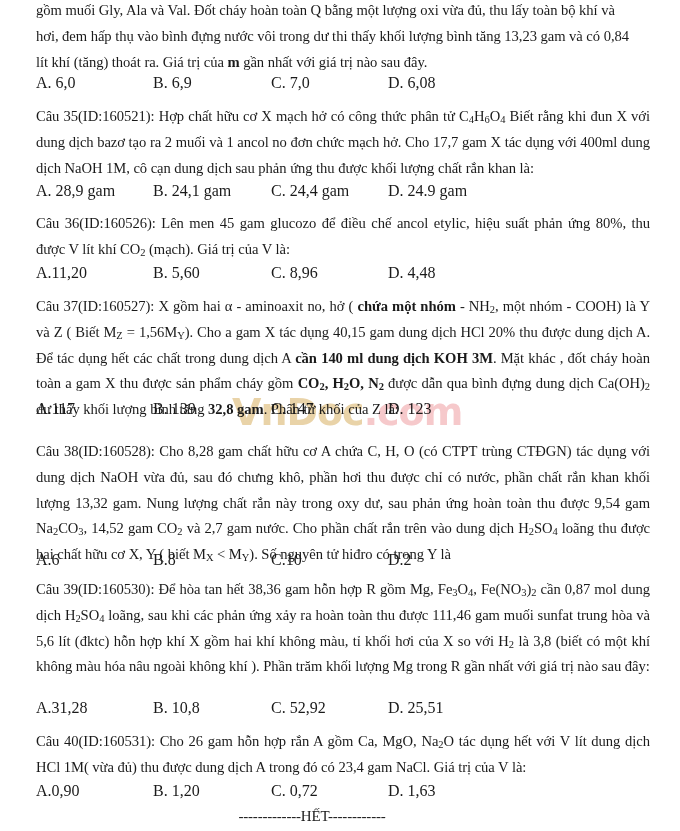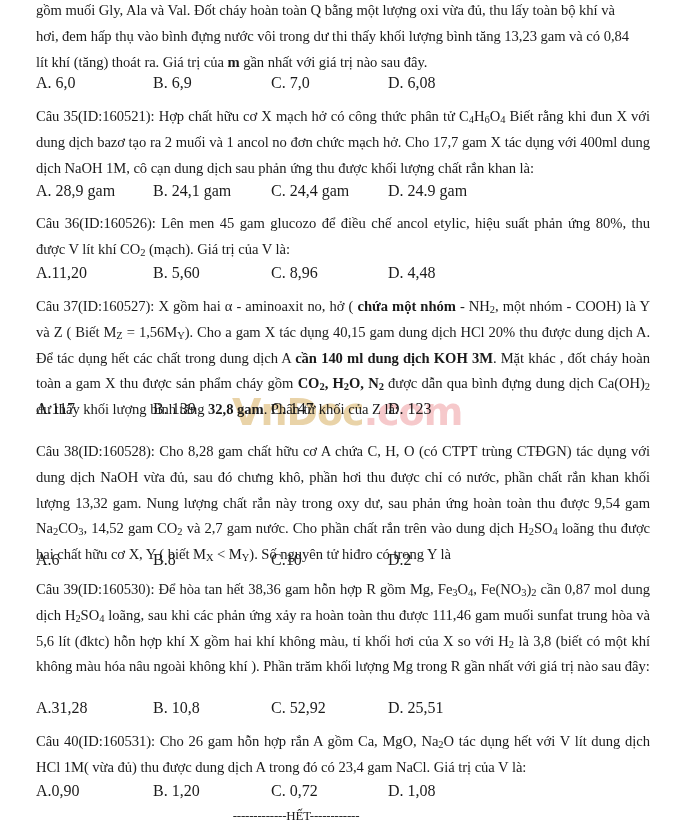--- a/index.html
+++ b/index.html
@@ -78,25 +78,25 @@
     line-height: 22px;
     white-space: nowrap;
   }
   .opt-a { left: 0px; }
   .opt-b { left: 117px; }
   .opt-c { left: 235px; }
   .opt-d { left: 352px; }
 
   .footer {
     position: absolute;
-    left: 0;
+    left: 16px;
     top: 806px;
     width: 592px;
     text-align: center;
-    font-size: 13px;
+    font-size: 15px;
     line-height: 20px;
     letter-spacing: -0.2px;
   }
 </style>
 </head>
 <body>
 
 <div class="page">
 
   <div class="watermark">
@@ -167,19 +167,19 @@
       <span class="opt opt-d">D. 25,51</span>
     </div>
 
     <div class="qblock" style="top:729px;">
       <p class="ptext"><span class="qid">Câu 40(ID:160531):</span><span> Cho 26 gam hỗn hợp rắn A gồm Ca, MgO, Na</span><sub>2</sub><span>O tác dụng hết với V lít dung dịch HCl 1M( vừa đủ) thu được dung dịch A trong đó có 23,4 gam NaCl. Giá trị của V là:</span></p>
     </div>
     <div class="answers" style="top:780px;">
       <span class="opt opt-a">A.0,90</span>
       <span class="opt opt-b">B. 1,20</span>
       <span class="opt opt-c">C. 0,72</span>
-      <span class="opt opt-d">D. 1,08</span>
+      <span class="opt opt-d">D. 1,63</span>
     </div>
 
     <div class="footer">-------------HẾT------------</div>
 
   </div>
 </div>
 
 </body></html>

